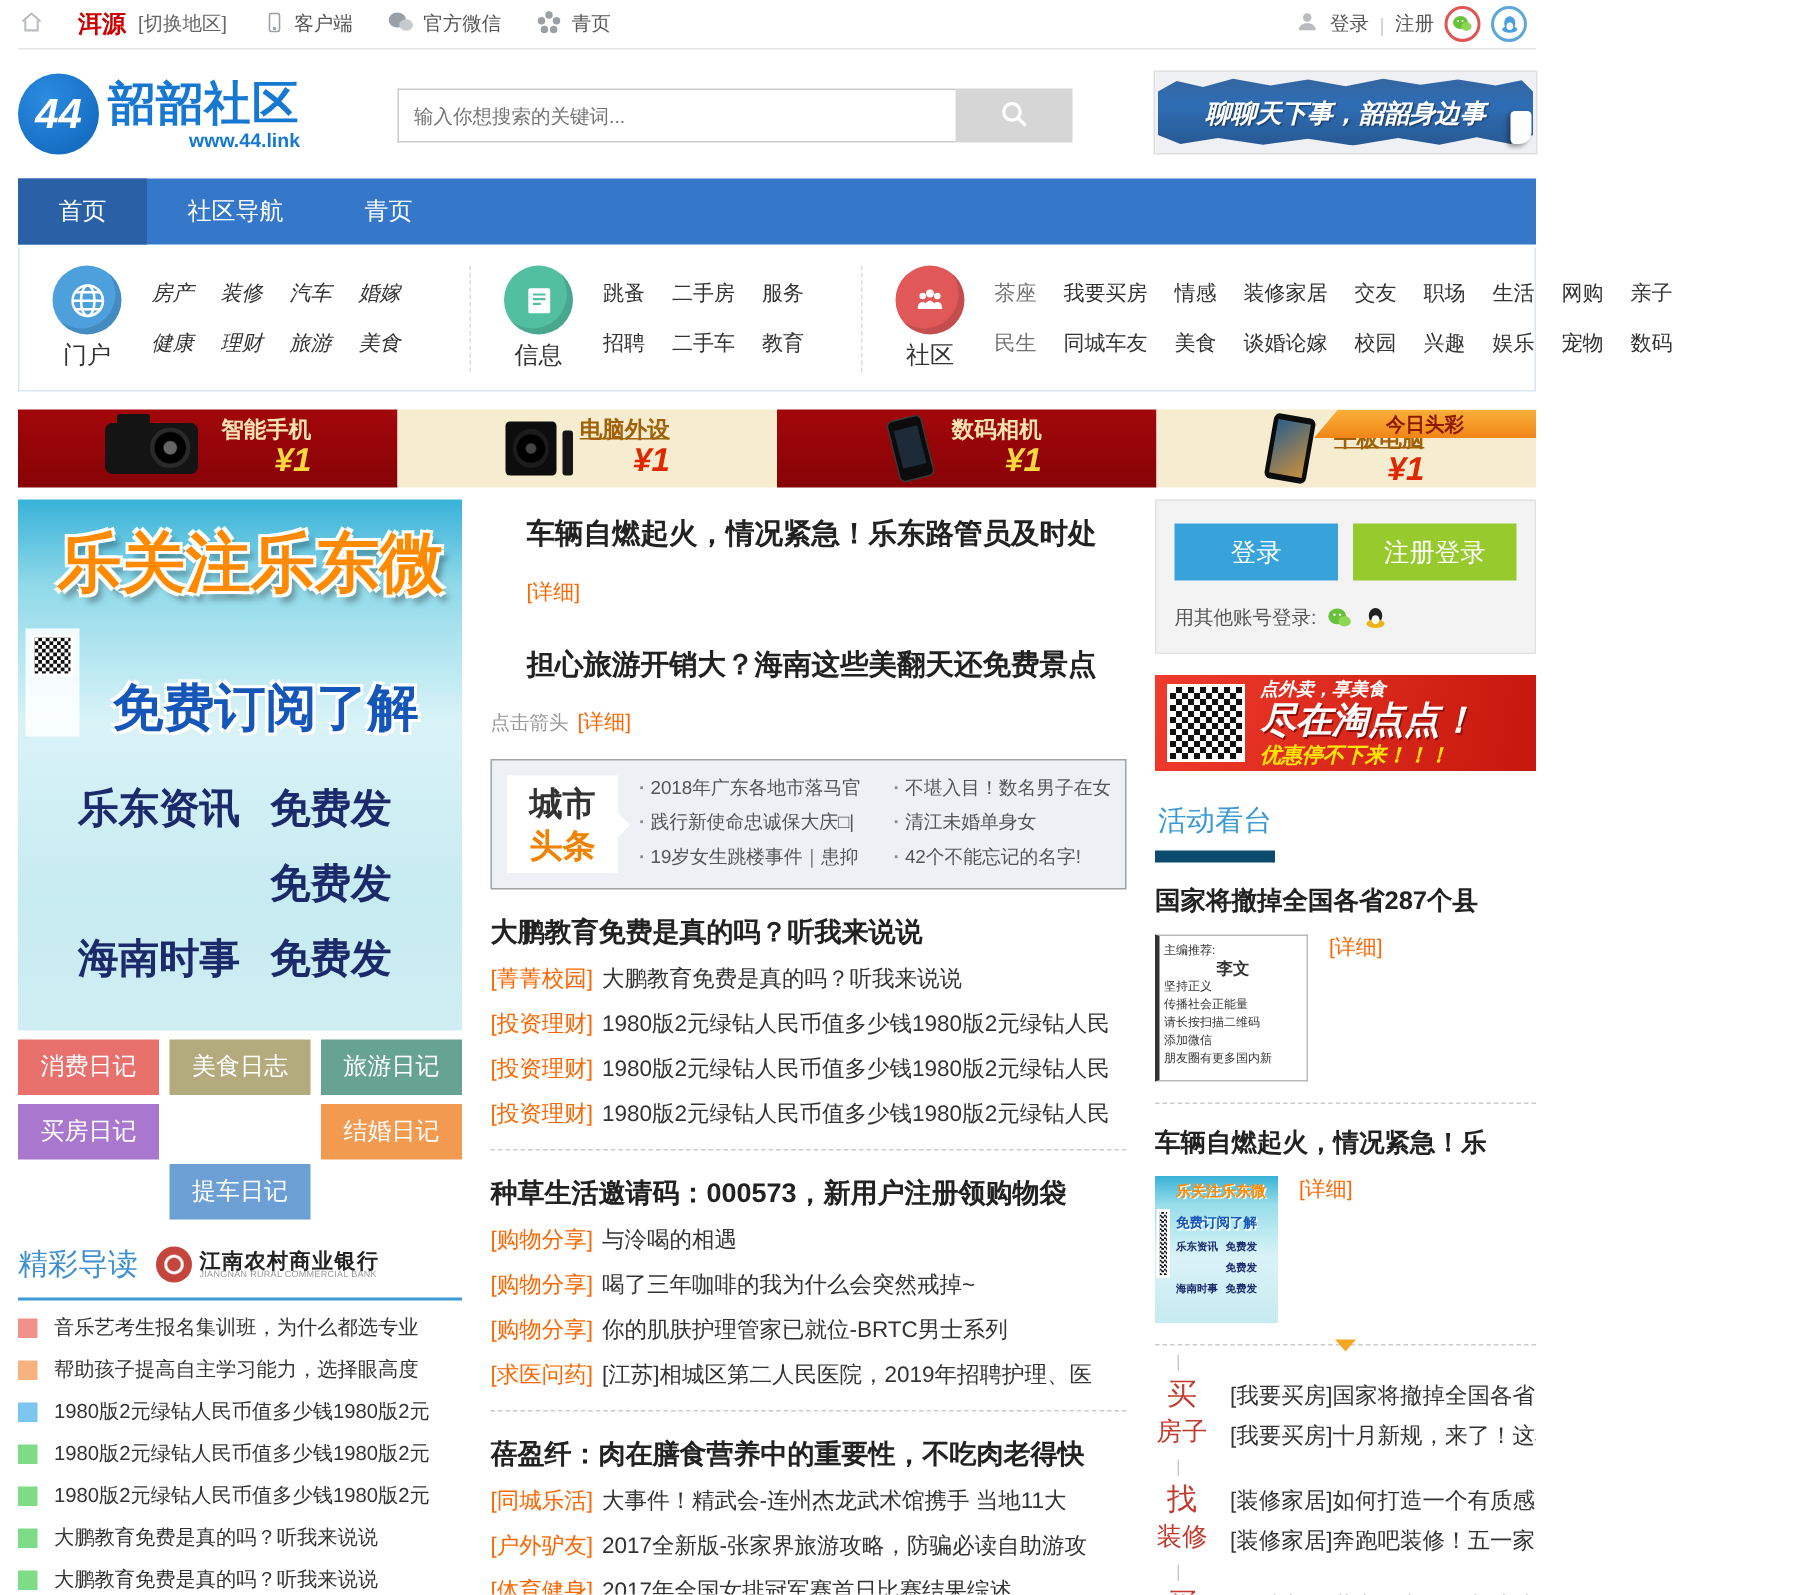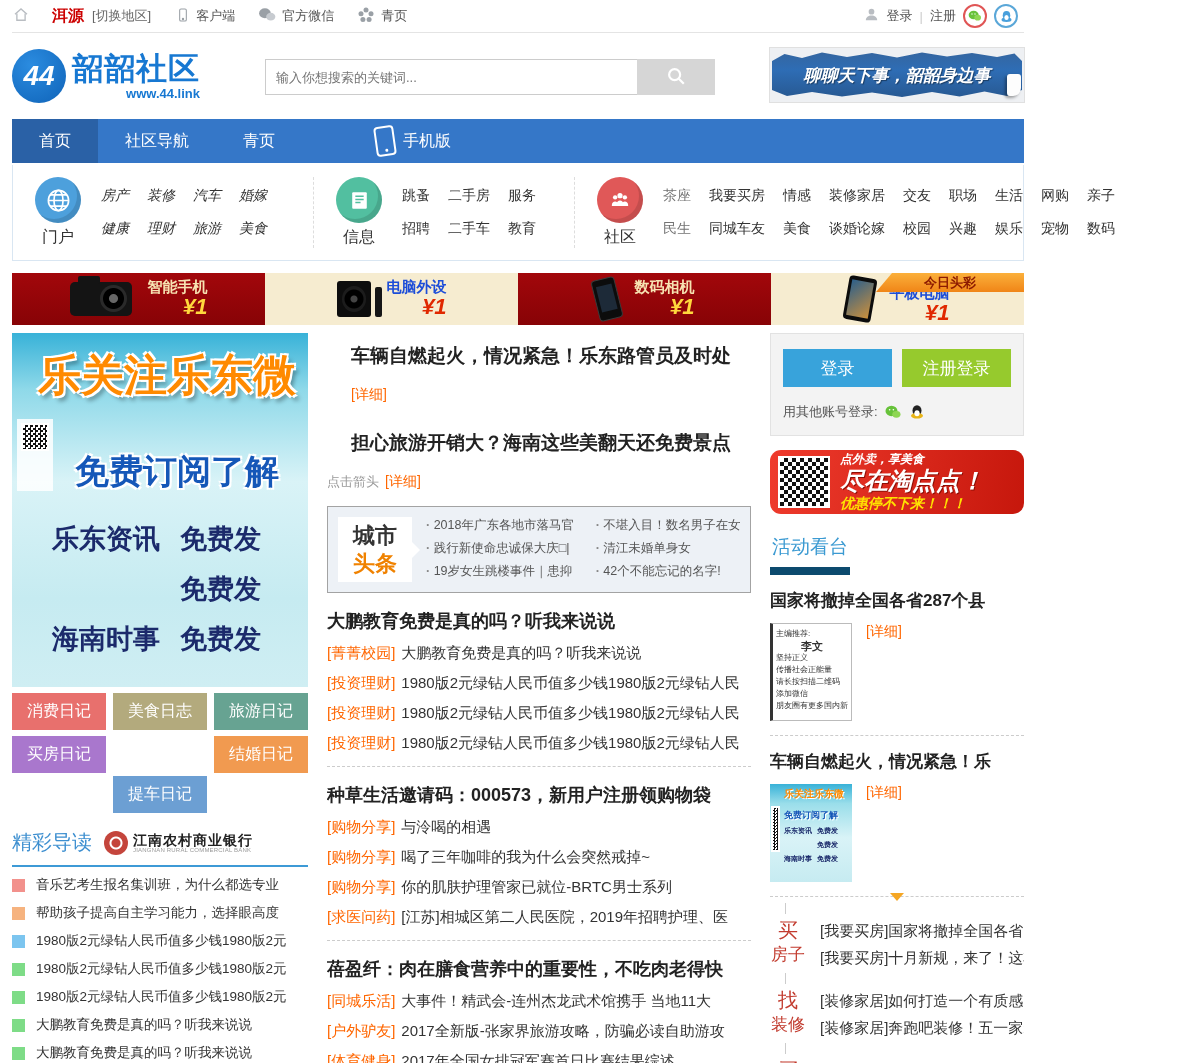--- a/index.html
+++ b/index.html
@@ -52,21 +52,21 @@
   .cat-link.red{color:#737373;}
   .w200{width:200px;font-style:italic;} .w160{width:160px;} .w460{width:460px;}
   
   .promo{margin-top:12px;height:52px;display:flex;}
   .cell{flex:1;display:flex;align-items:center;justify-content:center;gap:16px;position:relative;overflow:hidden;}
   .cell.dark{background:linear-gradient(#a2070b,#870306);}
   .cell.light{background:#f6ecd0;}
   .pname{font-size:15px;font-weight:bold;}
   .price{font-size:22px;font-weight:bold;font-style:italic;}
   .dark .pname{color:#f7e3b2;} .dark .price{color:#ffd83d;}
-  .light .pname{color:#1d4ed8;} .light .price{color:#e02800;}
+  .light .pname{color:#a16207;text-decoration:underline;} .light .price{color:#e02800;}
   .ptext{display:flex;flex-direction:column;align-items:flex-end;line-height:1.1;}
   .sil{position:relative;flex:none;}
   .sil-cam{width:62px;height:34px;background:#141414;border-radius:5px;}
   .sil-cam::before{content:'';position:absolute;top:-6px;left:8px;width:22px;height:8px;background:#141414;border-radius:2px;}
   .sil-cam::after{content:'';position:absolute;top:3px;left:30px;width:27px;height:27px;border-radius:50%;background:radial-gradient(circle,#666 0 4px,#000 5px 10px,#2a2a2a 11px);}
   .sil-spk{width:34px;height:36px;background:#0d0d0d;border-radius:3px;}
   .sil-spk::after{content:'';position:absolute;inset:5px;border-radius:50%;background:radial-gradient(circle,#444 0 3px,#000 4px 9px,#1c1c1c 10px);}
   .sil-spk::before{content:'';position:absolute;right:-11px;bottom:0;width:7px;height:30px;background:#161616;border-radius:2px;}
   .sil-phone{width:24px;height:42px;background:#0c0c0c;border:1px solid #3a3a3a;border-radius:4px;transform:rotate(-14deg);}
   .sil-phone::after{content:'';position:absolute;inset:6px 3px 8px;background:#1d2a38;}
@@ -129,32 +129,32 @@
   .sec-tag{color:#f60;flex:none;}
   .sec-txt{color:#333;white-space:nowrap;overflow:hidden;}
   
   .login-box{background:#f3f3f3;border:1px solid #e2e2e2;padding:15px 12px 14px;}
   .login-btns{display:flex;gap:10px;}
   .btn{flex:1;height:38px;color:#fff;font-size:17px;display:flex;align-items:center;justify-content:center;cursor:pointer;}
   .btn-login{background:#38a3db;}
   .btn-reg{background:#96ca2d;}
   .other-login{margin-top:16px;font-size:13px;color:#555;display:flex;align-items:center;gap:6px;}
   .mini-ico{width:18px;height:18px;border-radius:4px;display:inline-flex;align-items:center;justify-content:center;}
-  .qr-ad{margin-top:14px;height:64px;background:linear-gradient(100deg,#ef3b2d,#c6170c);display:flex;align-items:center;gap:10px;padding:6px 8px;cursor:pointer;border-radius:11px;}
+  .qr-ad{margin-top:14px;height:64px;background:linear-gradient(100deg,#ef3b2d,#c6170c);display:flex;align-items:center;gap:10px;padding:6px 8px;cursor:pointer;}
   .qr-ad .qr{width:52px;height:52px;flex:none;}
   .qra-text{line-height:1.15;font-style:italic;font-weight:bold;white-space:nowrap;overflow:hidden;}
   .qra-1{color:#fff;font-size:12px;}
   .qra-2{color:#fff;font-size:24px;text-shadow:1px 1px 0 #8d0f06;}
   .qra-3{color:#ffe400;font-size:14px;}
   .act-title{margin-top:16px;display:inline-block;color:#3b9ad2;font-size:19px;border-bottom:8px solid #0c4a6e;padding:4px 2px 7px;cursor:pointer;}
   .r-item{margin-top:14px;padding-bottom:14px;border-bottom:1px dashed #ccc;}
   .r-title{font-size:17px;font-weight:bold;color:#222;white-space:nowrap;overflow:hidden;cursor:pointer;}
   .r-body{display:flex;gap:14px;margin-top:11px;}
   .r-detail{color:#f60;font-size:14px;cursor:pointer;}
-  .thumb-card{width:82px;height:98px;background:#fff;border:1px solid #bbb;border-left:3px solid #333;padding:4px 3px;flex:none;cursor:pointer;}
+  .thumb-card{width:102px;height:98px;background:#fff;border:1px solid #bbb;border-left:3px solid #333;padding:4px 3px;flex:none;cursor:pointer;}
   .tc-line{font-size:8px;color:#333;line-height:12px;white-space:nowrap;overflow:hidden;}
   .thumb-card .tc-line:nth-of-type(2){font-weight:bold;font-size:11px;text-align:center;}
   .thumb-mini{width:82px;height:98px;flex:none;overflow:hidden;padding:3px 2px 0 14px;position:relative;cursor:pointer;
               background:linear-gradient(180deg,#38b2d8 0%,#9adeea 20%,#d9f3f7 55%,#c6ebf1 100%);}
   .tm-head{font-size:10px;font-weight:bold;color:#ff8a00;white-space:nowrap;text-shadow:1px 1px 0 #fff;}
   .tm-sub{font-size:9px;font-weight:bold;color:#1557b8;white-space:nowrap;margin-top:8px;text-shadow:1px 1px 0 #fff;}
   .tm-row{display:flex;gap:5px;font-size:7px;font-weight:bold;color:#1b2a6b;margin-top:4px;white-space:nowrap;}
   .tm-row span:first-child{width:28px;}
   .tm-strip{position:absolute;left:1px;top:22px;width:9px;height:46px;background:#fff;}
   .tm-strip .qr-in{background-size:3px 3px;}
@@ -260,24 +260,20 @@
   <div class="nav">
     <div class="nav-item active">
         <span>首页</span>
       </div>
     <div class="nav-item">
         <span>社区导航</span>
       </div>
     <div class="nav-item">
         <span>青页</span>
       </div>
-    <div class="nav-item" style="margin-left:46px;">
-      <span class="nav-phone"></span>
-      <span>手机版</span>
-    </div>
   </div>
 
   <div class="cats">
     <div class="cat-group b-r">
       <div class="cat-ico">
         <span class="circle c-blue">
             <svg viewBox="0 0 24 24" width="27" height="27" fill="none" stroke="#fff" stroke-width="1.5">
               <circle cx="12" cy="12" r="9"></circle>
               <ellipse cx="12" cy="12" rx="4" ry="9"></ellipse>
               <path d="M3 12h18M4.5 7h15M4.5 17h15"></path>

